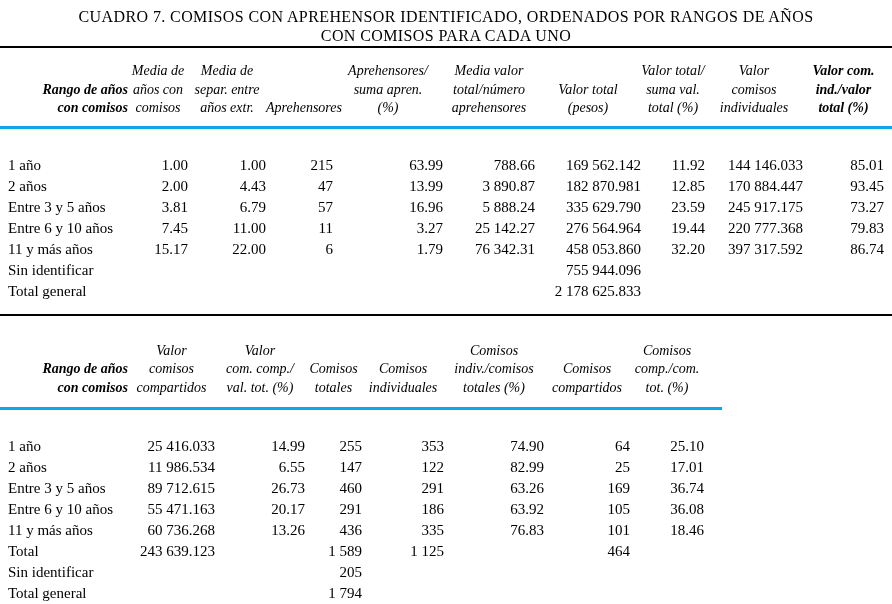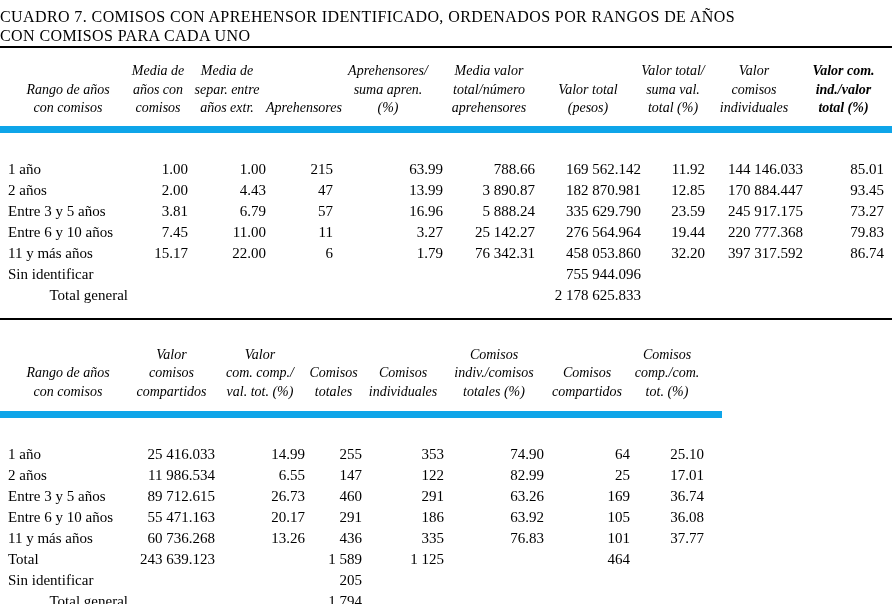--- a/index.html
+++ b/index.html
@@ -12,21 +12,21 @@
   .page {
     position: relative;
     width: 892px;
     height: 604px;
     background: #ffffff;
     overflow: hidden;
   }
   .title-block {
     width: 892px;
     padding-top: 7px;
-    text-align: left;
+    text-align: center;
     font-size: 16px;
     line-height: 19px;
     letter-spacing: 0.4px;
     border-bottom: 2px solid #000;
     padding-bottom: 1px;
     box-sizing: border-box;
   }
   table.datatable {
     border-collapse: collapse;
     table-layout: fixed;
@@ -35,46 +35,47 @@
   table.t2 { width: 722px; border-bottom: 2px solid #000; }
   table.datatable thead th {
     font-style: italic;
     font-weight: normal;
     font-size: 14px;
     line-height: 18.5px;
     vertical-align: bottom;
     text-align: center;
     white-space: pre-line;
     padding: 14px 0 8px 0;
-    border-bottom: 7px solid #0ea5e9;
+    border-bottom: 3px solid #0ea5e9;
   }
   table.t2 thead th { padding-top: 26px; padding-bottom: 10px; }
   table.datatable thead th:first-child {
-    text-align: center;
+    text-align: right;
     padding-left: 8px;
+    font-weight: bold;
   }
   table.t1 thead th:last-child { padding-right: 8px; font-weight: bold; }
   table.t2 thead th:last-child { padding-right: 18px; }
   table.datatable td {
     font-size: 15px;
     line-height: 21px;
     height: 21px;
     padding: 0;
     text-align: right;
     white-space: nowrap;
     overflow: hidden;
   }
   table.datatable td:first-child {
     text-align: left;
     padding-left: 8px;
   }
   table.t1 td:last-child { padding-right: 8px; }
   table.t2 td:last-child { padding-right: 18px; }
   table.datatable tbody tr:first-child td { padding-top: 26px; }
-  table.datatable tbody tr:last-child td { padding-bottom: 12px; text-align: right; }
+  table.datatable tbody tr:last-child td { padding-bottom: 12px; }
 </style>
 </head>
 <body>
 
 <div class="page">
 
   <div class="title-block">
     <div>CUADRO 7. COMISOS CON APREHENSOR IDENTIFICADO, ORDENADOS POR RANGOS DE AÑOS</div>
     <div>CON COMISOS PARA CADA UNO</div>
   </div>
@@ -287,21 +288,21 @@
           <td>36.08</td>
         </tr>
         <tr>
           <td>11 y más años</td>
           <td>60 736.268</td>
           <td>13.26</td>
           <td>436</td>
           <td>335</td>
           <td>76.83</td>
           <td>101</td>
-          <td>37.77</td>
+          <td>18.46</td>
         </tr>
         <tr>
           <td>Total</td>
           <td>243 639.123</td>
           <td></td>
           <td>1 589</td>
           <td>1 125</td>
           <td></td>
           <td>464</td>
           <td></td>

